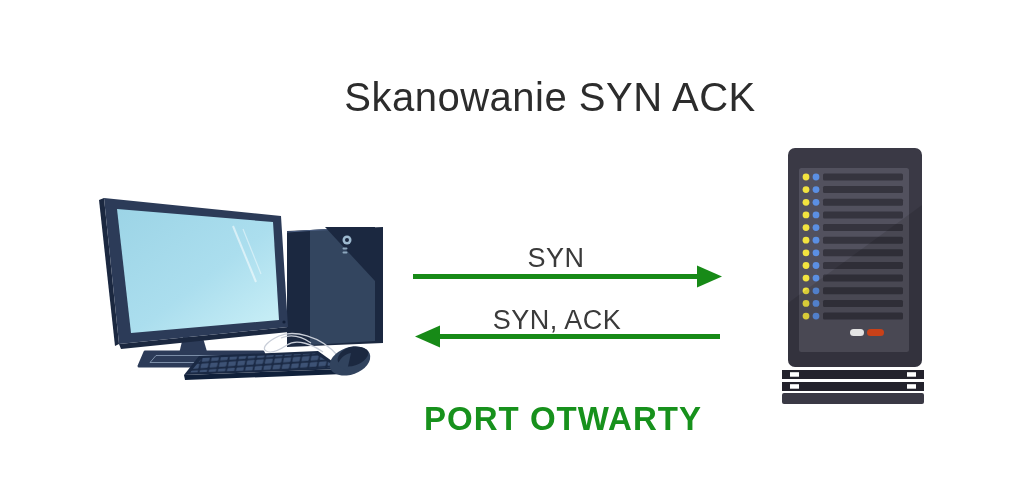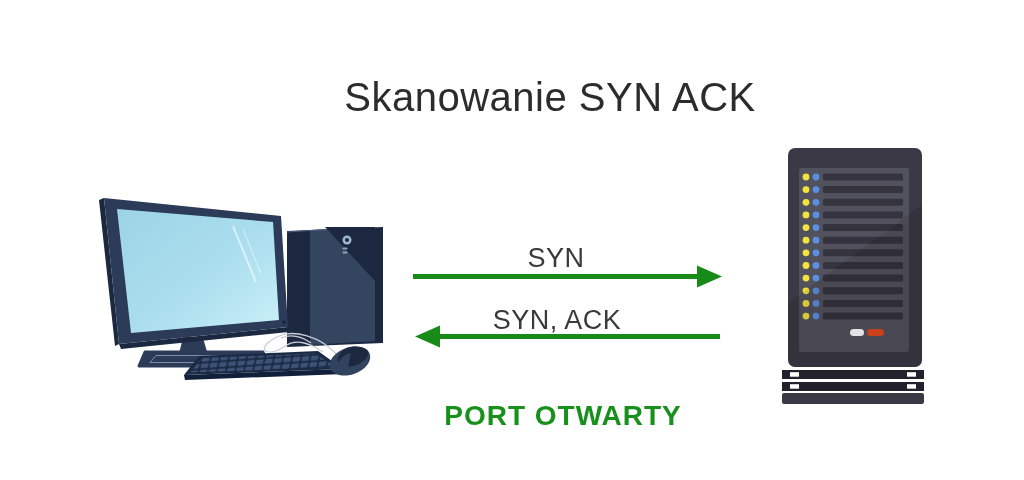--- a/index.html
+++ b/index.html
@@ -16,21 +16,21 @@
   }
   .msg-label{
     position:absolute;width:300px;text-align:center;line-height:1;
     font-size:27px;font-weight:400;letter-spacing:.5px;
     color:var(--message-text,#3a3a3a);
   }
   .msg-label.syn{left:406px;top:245px;}
   .msg-label.synack{left:407px;top:307px;}
   .status-label{
     position:absolute;left:413px;top:402px;width:300px;text-align:center;line-height:1;
-    font-size:28px;font-weight:700;letter-spacing:1px;
+    font-size:33px;font-weight:700;letter-spacing:1px;
     color:var(--status-green,#17911c);
   }
   .arrows{position:absolute;left:0;top:0;}
   .arrow-line{stroke:var(--arrow-green,#178a17);stroke-width:5;}
   .arrow-head{fill:var(--arrow-green,#178a17);}
   .computer{position:absolute;left:85px;top:185px;}
   .server{position:absolute;left:782px;top:143px;}
   
   .f-navy{fill:var(--computer-navy,#2c3b58);}
   .f-navyd{fill:var(--computer-navy-dark,#1b2840);}

